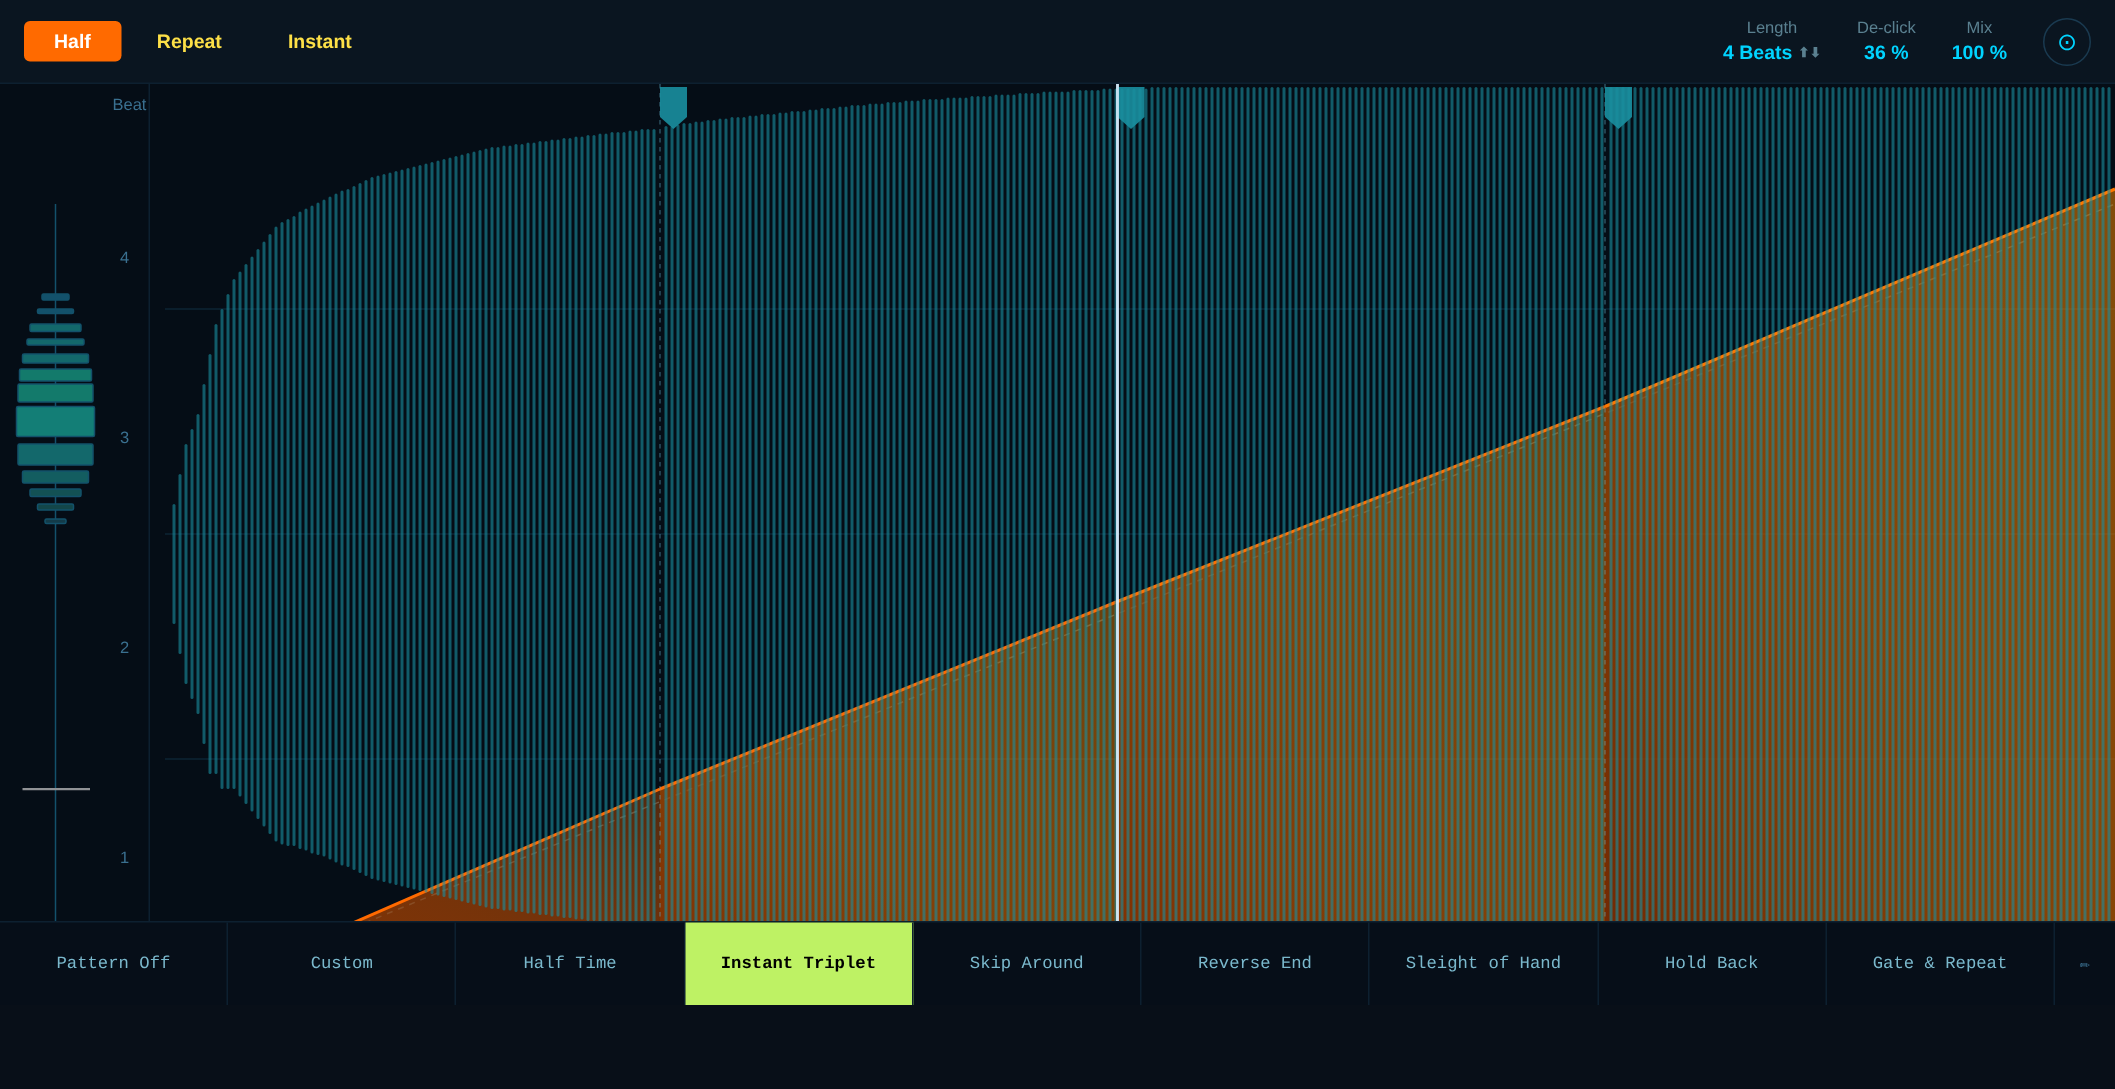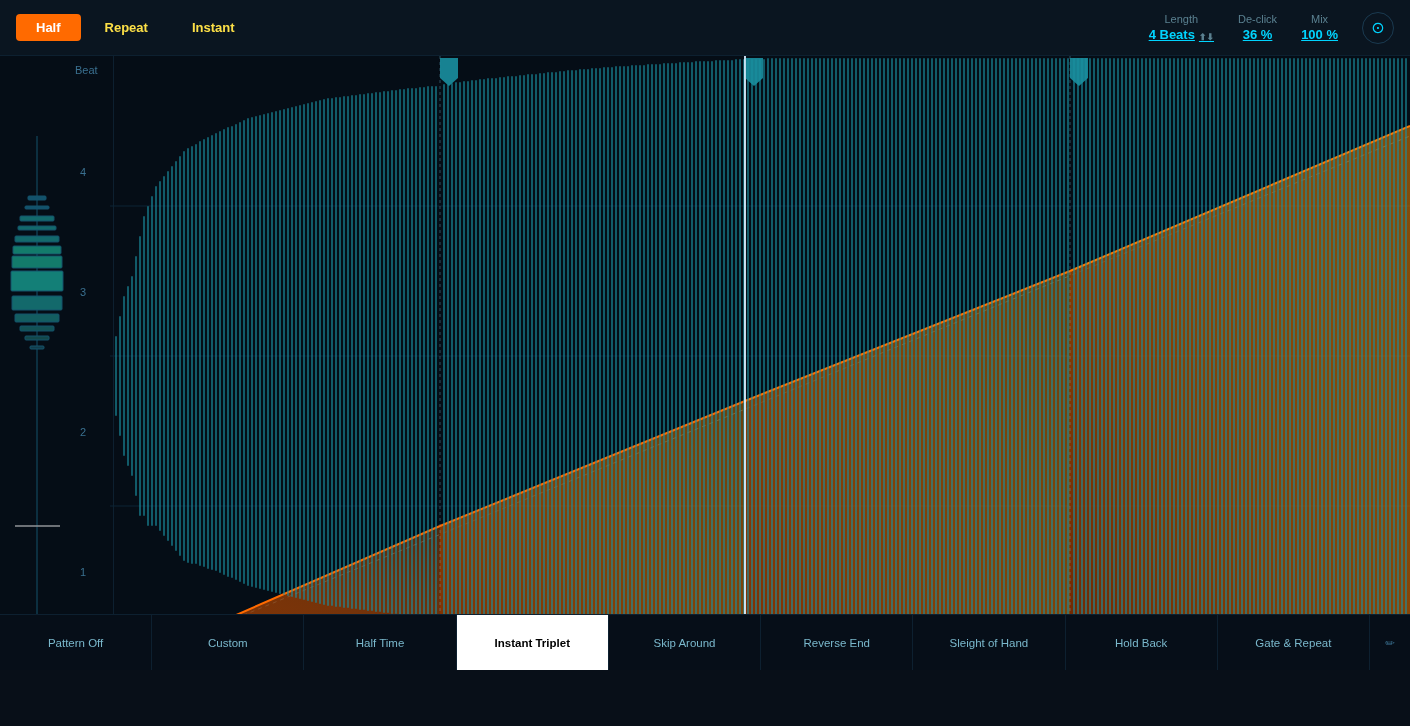--- a/index.html
+++ b/index.html
@@ -55,23 +55,22 @@
     .header-control-label {
       font-size: 11px;
       color: #5a8090;
       margin-bottom: 2px;
     }
     .header-control-value {
       font-size: 13px;
       color: #00d4ff;
       font-weight: 600;
       display: flex;
-      align-items: flex-end;
+      align-items: center;
       gap: 4px;
-      text-decoration: underline;
     }
     .header-control-value .arrows {
       font-size: 9px;
       color: #5a8090;
     }
     .more-btn {
       width: 32px;
       height: 32px;
       border-radius: 50%;
       border: 1px solid #1a3a50;
@@ -91,21 +90,21 @@
       height: 614px;
       background: #050d16;
       overflow: hidden;
     }
 
     
     .beat-axis {
       position: absolute;
       left: 0;
       top: 0;
-      width: 114px;
+      width: 100px;
       height: 100%;
       border-right: 1px solid #0d2030;
       display: flex;
       flex-direction: column;
       justify-content: flex-start;
       padding-top: 10px;
     }
     .beat-label {
       position: absolute;
       left: 80px;
@@ -156,26 +155,27 @@
       background: transparent;
       color: #7ab8cc;
       font-size: 11.5px;
       cursor: pointer;
       border-right: 1px solid #0d2030;
       display: flex;
       align-items: center;
       justify-content: center;
       text-align: left;
       font-weight: 500;
+      font-family: Liberation Mono, monospace;
     }
     .bottom-btn:last-child {
       border-right: none;
     }
     .bottom-btn.active {
-      background: #ffffff;
+      background: #bef264;
       color: #000;
       font-weight: 700;
     }
     .bottom-btn.edit-icon {
       max-width: 40px;
       color: #3a7090;
     }
 
     
     .mini-waveform {

